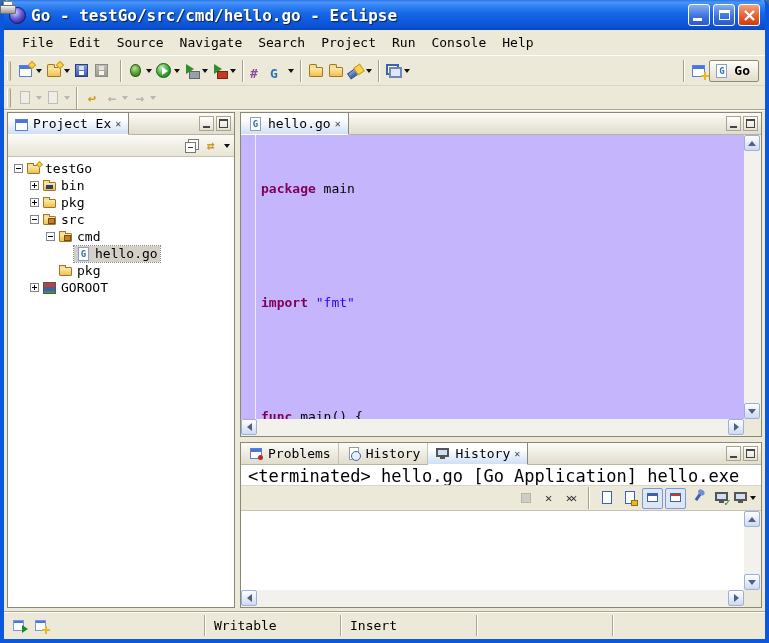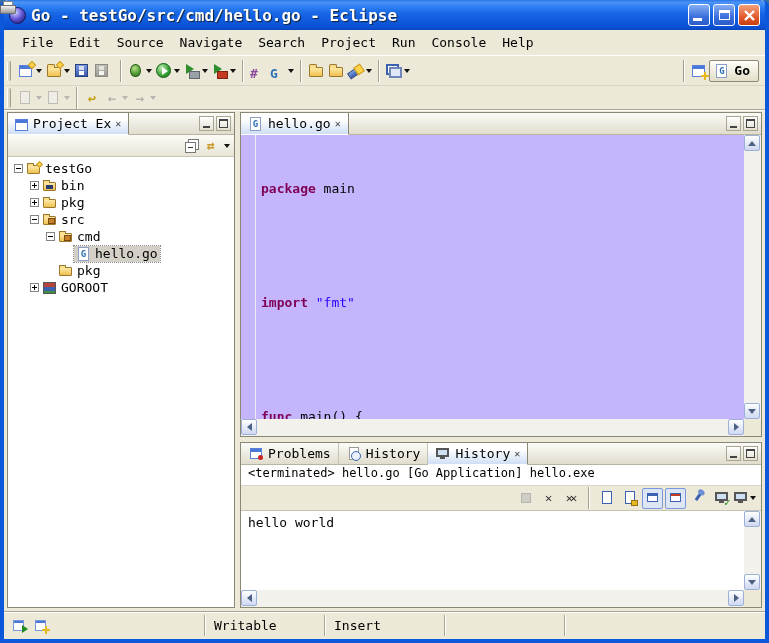--- a/index.html
+++ b/index.html
@@ -144,21 +144,21 @@
   .tri-right{width:0;height:0;border-top:4px solid transparent;border-bottom:4px solid transparent;border-left:5px solid #4d6185}
 
   
   .t-problems{position:absolute;left:2px;top:2px;width:12px;height:11px;background:#fff;border:1px solid #5a7edc}
   .t-problems::before{content:"";position:absolute;top:0;left:0;right:0;height:3px;background:#4a78d8}
   .t-problems::after{content:"";position:absolute;right:-2px;bottom:-2px;width:5px;height:5px;border-radius:50%;background:#cc2222}
   .t-history{position:absolute;left:3px;top:1px;width:10px;height:13px;background:#fff;border:1px solid #999}
   .t-history::after{content:"";position:absolute;right:-3px;bottom:-2px;width:8px;height:8px;border-radius:50%;background:#e8f0ff;border:1px solid #3a62b0}
   .t-console{position:absolute;left:1px;top:2px;width:13px;height:9px;background:#cfe0f4;border:2px solid #555}
   .t-console::after{content:"";position:absolute;left:2px;bottom:-4px;width:5px;height:2px;background:#555}
-  .console-status{height:20px;flex:none;background:#fff;font-size:12px;padding:1px 7px;white-space:nowrap;overflow:hidden}
+  .console-status{height:20px;flex:none;background:#fff;font-size:17px;padding:1px 7px;white-space:nowrap;overflow:hidden}
   .console-toolbar{height:26px;flex:none;display:flex;align-items:center;justify-content:flex-end;gap:2px;padding:0 6px;
     background:#ece9d8;border-top:1px solid #d9d6c8;border-bottom:1px solid #c6c3b2}
   .cbtn{width:21px;height:21px;display:flex;align-items:center;justify-content:center;flex:none;position:relative}
   .cbtn.pressed{border:1px solid #7a96df;background:#dce6f5;border-radius:2px}
   .ic-stop{width:10px;height:10px;background:#b8b8b8;border:1px solid #8a8a8a}
   .xglyph{font-size:12px;font-weight:bold;color:#333;line-height:14px}
   .xglyph.dbl{letter-spacing:-3px;margin-right:3px}
   .ic-page{position:absolute;left:3px;top:1px;width:10px;height:13px;background:#fff;border:1px solid #3a62b0}
   .ic-lock{position:absolute;right:0;bottom:0;width:7px;height:6px;background:#e8b820;border:1px solid #96700e}
   .ic-mini-console{position:absolute;left:2px;top:3px;width:11px;height:9px;background:#fff;border:1px solid #3a62b0}
@@ -167,21 +167,21 @@
   .ic-pin{position:absolute;left:6px;top:2px;width:3px;height:9px;background:#3a62b0;transform:rotate(35deg)}
   .ic-pin::before{content:"";position:absolute;left:-2px;top:-3px;width:7px;height:5px;border-radius:50%;background:#6f8fd8}
   .checkglyph{position:absolute;right:-1px;bottom:-2px;color:#1f8a1f;font-size:11px;font-weight:bold;line-height:11px}
   .console-out{flex:1;position:relative;background:#fff;min-height:0}
   .cout-text{position:absolute;inset:0 17px 17px 0;padding:4px 7px;font-size:13px;white-space:pre}
 
   
   .statusbar{height:28px;flex:none;display:flex;align-items:center;background:#ece9d8;border-top:1px solid #a9a591;box-shadow:inset 0 1px 0 #fff;font-size:13px}
   .sb-left{width:200px;flex:none;display:flex;align-items:center;gap:6px;padding-left:8px}
   .sb-sep{width:2px;align-self:stretch;margin:3px 0;border-left:1px solid #a9a591;border-right:1px solid #fff;flex:none}
-  .sb-cell{width:118px;flex:none;padding-left:8px;white-space:nowrap}
+  .sb-cell{width:134px;flex:none;padding-left:8px;white-space:nowrap}
   .sb-ic{width:16px;height:16px;position:relative;flex:none}
   .sb-win{position:absolute;left:1px;top:2px;width:11px;height:11px;background:#fff;border:1px solid #7a96df}
   .sb-win::before{content:"";position:absolute;top:0;left:0;right:0;height:2px;background:#4a78d8}
   .sb-arrow{position:absolute;right:0;bottom:1px;border-left:6px solid #1f8a1f;border-top:4px solid transparent;border-bottom:4px solid transparent}
 </style>
 </head>
 <body>
 
 <div class="window">
 
@@ -544,21 +544,20 @@
               </span>
             </span>
           <span class="cbtn">
               <span class="ic">
                 <span class="t-console"></span>
               </span>
               <span class="caret"></span>
             </span>
         </div>
         <div class="console-out">
-          <div class="cout-text">hello world</div>
           <div class="vsb">
             <span class="sa up">
                 <span class="tri-up"></span>
               </span>
             <span class="sa down">
                 <span class="tri-down"></span>
               </span>
           </div>
           <div class="hsb">
             <span class="sa left">

